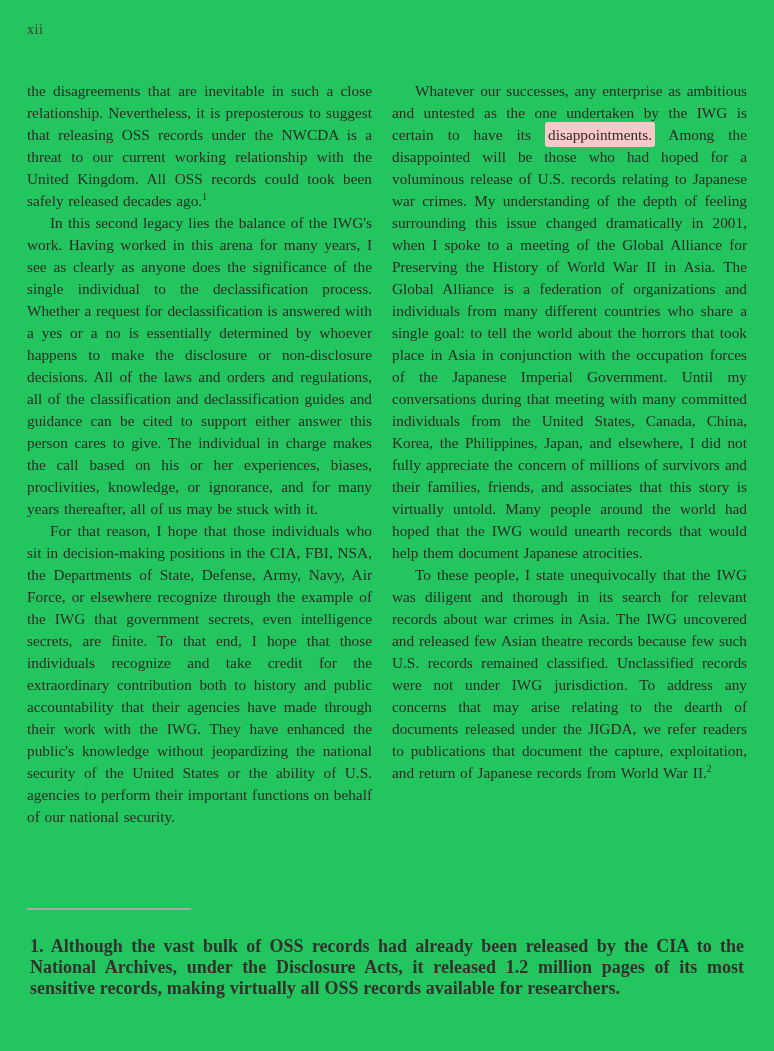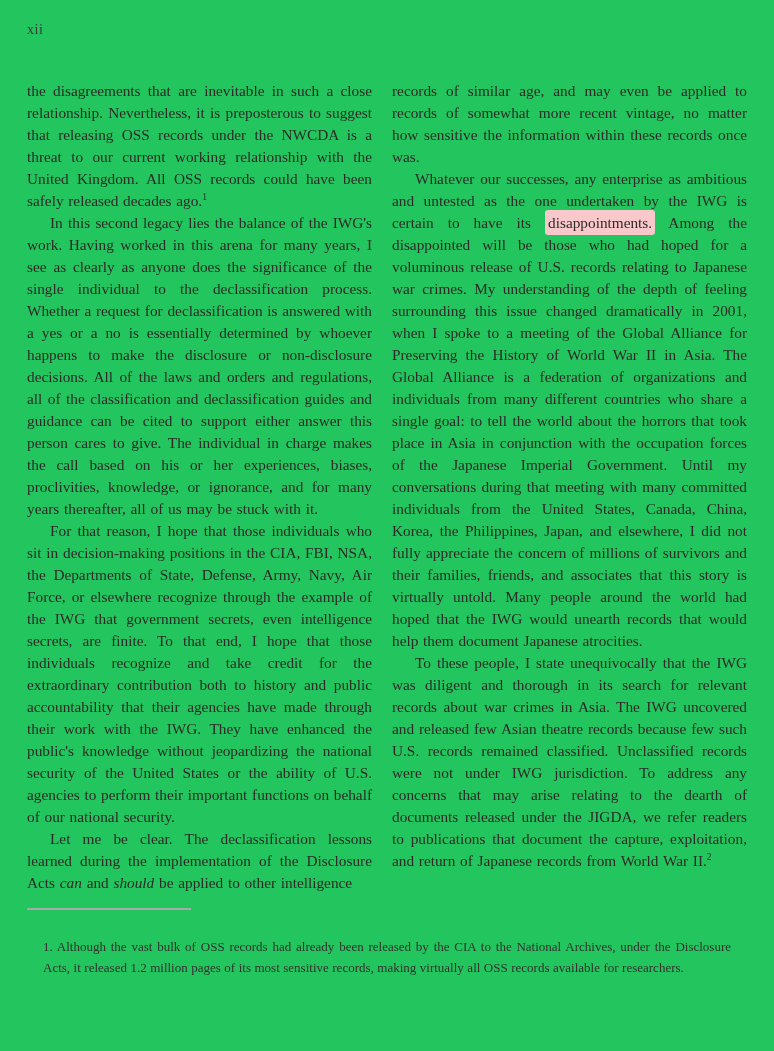--- a/index.html
+++ b/index.html
@@ -58,46 +58,45 @@
     left: 27px;
     width: 720px;
   }
   .fn-separator {
     width: 164px;
     height: 2px;
     background: #a9a9a9;
     margin-bottom: 26px;
   }
   .footnote {
-    margin: 16px;
-    font-size: 13px;
+    margin: 3px;
+    font-size: 18px;
     line-height: 21px;
     text-align: justify;
     word-spacing: 0.02em;
     color: #33302d;
+    font-weight: bold;
   }
 </style>
 </head>
 <body>
 
 <div class="page">
 
   <div class="page-number">xii</div>
 
   <div class="columns">
 
     <div class="col col-left">
-      <p class="para"><span>the disagreements that are inevitable in such a close relationship. Nevertheless, it is preposterous to suggest that releasing OSS records under the NWCDA is a threat to our current working relationship with the United Kingdom. All OSS records could have been safely released decades ago.</span><sup class="fn-ref">1</sup></p>
+      <p class="para"><span>the disagreements that are inevitable in such a close relationship. Nevertheless, it is preposterous to suggest that releasing OSS records under the NWCDA is a threat to our current working relationship with the United Kingdom. All OSS records could took been safely released decades ago.</span><sup class="fn-ref">1</sup></p>
       <p class="para indent"><span>In this second legacy lies the balance of the IWG's work. Having worked in this arena for many years, I see as clearly as anyone does the significance of the single individual to the declassification process. Whether a request for declassification is answered with a yes or a no is essentially determined by whoever happens to make the disclosure or non-disclosure decisions. All of the laws and orders and regulations, all of the classification and declassification guides and guidance can be cited to support either answer this person cares to give. The individual in charge makes the call based on his or her experiences, biases, proclivities, knowledge, or ignorance, and for many years thereafter, all of us may be stuck with it.</span></p>
       <p class="para indent"><span>For that reason, I hope that those individuals who sit in decision-making positions in the CIA, FBI, NSA, the Departments of State, Defense, Army, Navy, Air Force, or elsewhere recognize through the example of the IWG that government secrets, even intelligence secrets, are finite. To that end, I hope that those individuals recognize and take credit for the extraordinary contribution both to history and public accountability that their agencies have made through their work with the IWG. They have enhanced the public's knowledge without jeopardizing the national security of the United States or the ability of U.S. agencies to perform their important functions on behalf of our national security.</span></p>
-      <p class="para indent"><span>Let me be clear. The declassification lessons learned during the implementation of the Disclosure Acts </span><span class="seg-italic">can</span><span> and </span><span class="seg-italic">should</span><span> be applied to other intelligence</span></p>
     </div>
 
     <div class="col col-right">
-      <p class="para"><span>records of similar age, and may even be applied to records of somewhat more recent vintage, no matter how sensitive the information within these records once was.</span></p>
       <p class="para indent"><span>Whatever our successes, any enterprise as ambitious and untested as the one undertaken by the IWG is certain to have its </span><span class="seg-highlight">disappointments.</span><span> Among the disappointed will be those who had hoped for a voluminous release of U.S. records relating to Japanese war crimes. My understanding of the depth of feeling surrounding this issue changed dramatically in 2001, when I spoke to a meeting of the Global Alliance for Preserving the History of World War II in Asia. The Global Alliance is a federation of organizations and individuals from many different countries who share a single goal: to tell the world about the horrors that took place in Asia in conjunction with the occupation forces of the Japanese Imperial Government. Until my conversations during that meeting with many committed individuals from the United States, Canada, China, Korea, the Philippines, Japan, and elsewhere, I did not fully appreciate the concern of millions of survivors and their families, friends, and associates that this story is virtually untold. Many people around the world had hoped that the IWG would unearth records that would help them document Japanese atrocities.</span></p>
       <p class="para indent"><span>To these people, I state unequivocally that the IWG was diligent and thorough in its search for relevant records about war crimes in Asia. The IWG uncovered and released few Asian theatre records because few such U.S. records remained classified. Unclassified records were not under IWG jurisdiction. To address any concerns that may arise relating to the dearth of documents released under the JIGDA, we refer readers to publications that document the capture, exploitation, and return of Japanese records from World War II.</span><sup class="fn-ref">2</sup></p>
     </div>
 
   </div>
 
   <div class="footnotes">
     <div class="fn-separator"></div>
     <p class="footnote"><span>1. Although the vast bulk of OSS records had already been released by the CIA to the National Archives, under the Disclosure Acts, it released 1.2 million pages of its most sensitive records, making virtually all OSS records available for researchers.</span></p>
   </div>

